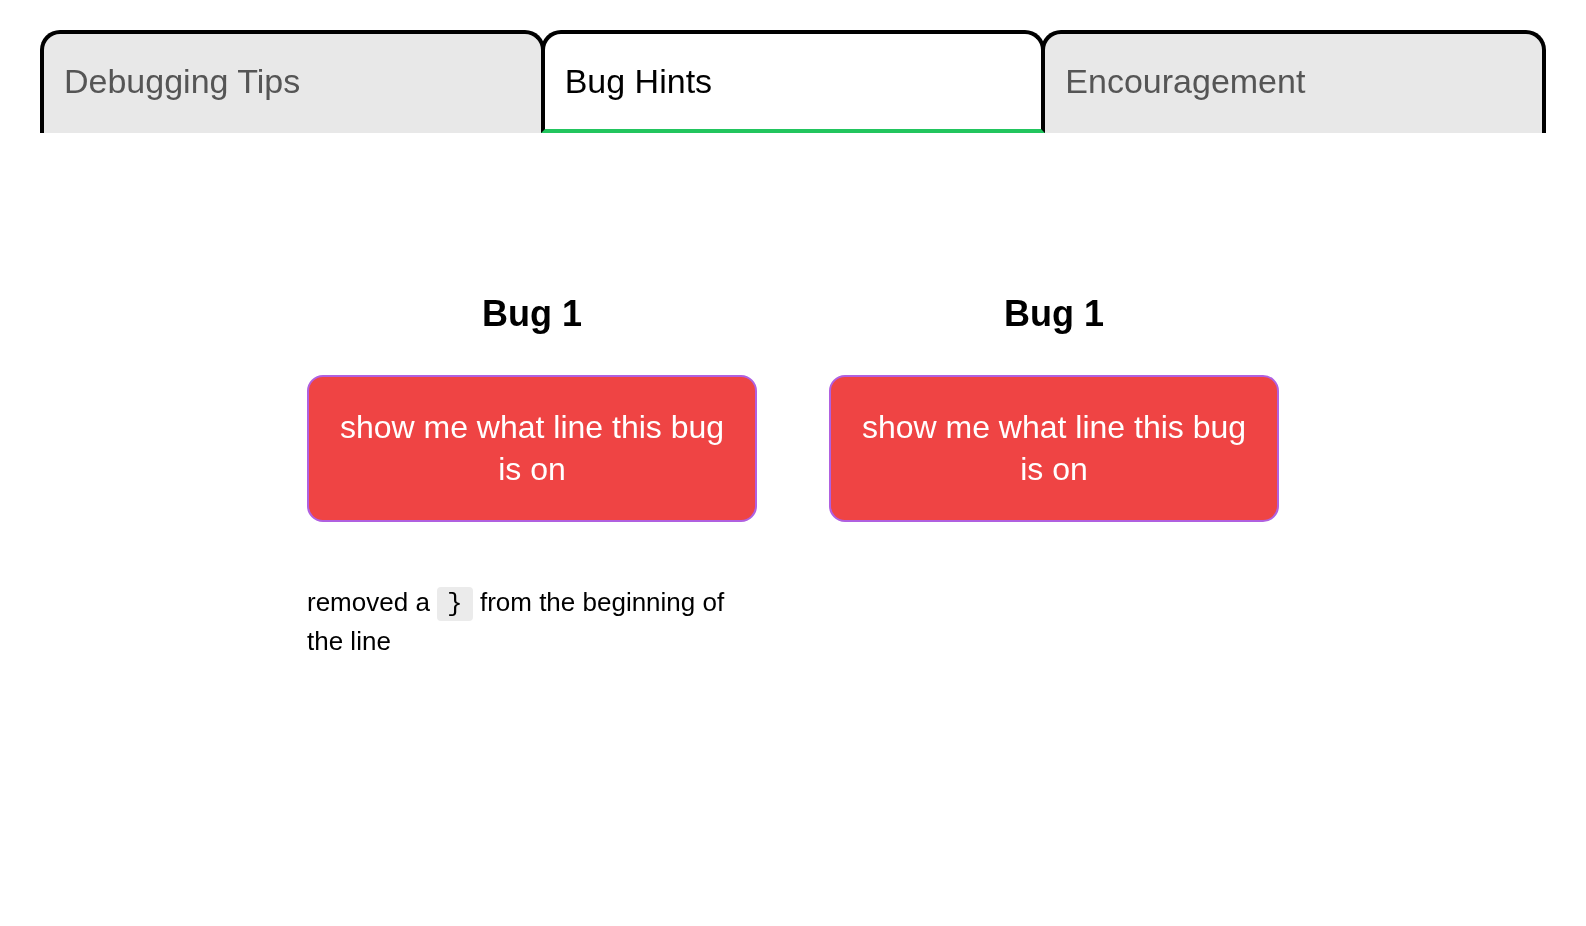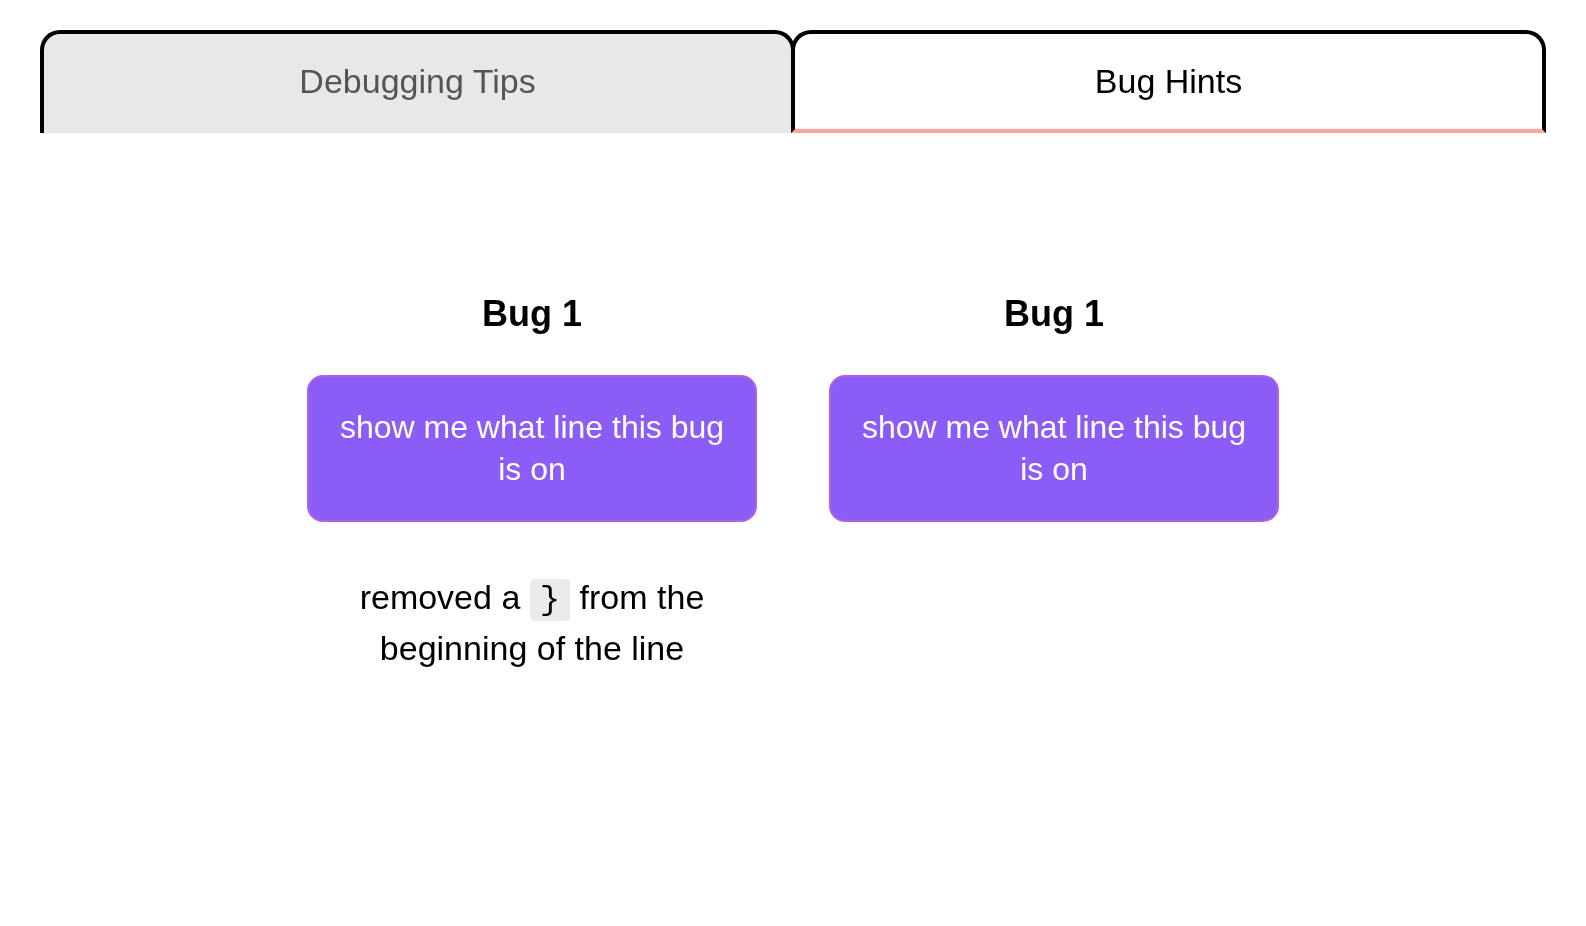--- a/index.html
+++ b/index.html
@@ -16,39 +16,38 @@
     }
     .tabs-container {
       display: flex;
       gap: 0;
       border-bottom: 4px solid #000;
     }
     .tab {
       flex: 1;
       padding: 28px 20px;
       font-size: 34px;
-      text-align: center;
       border: 4px solid #000;
       border-bottom: none;
       border-top-left-radius: 20px;
       border-top-right-radius: 20px;
       cursor: pointer;
       margin-bottom: -4px;
       position: relative;
     }
     .tab.inactive {
       background: #e8e8e8;
       color: #555;
     }
     .tab.active {
       background: #ffffff;
       color: #000;
       font-weight: 500;
       z-index: 2;
-      border-bottom: 4px solid #fca5a5;
+      border-bottom: 4px solid #22c55e;
     }
     .tab + .tab {
       margin-left: -4px;
     }
     .content {
       padding-top: 160px;
       display: flex;
       justify-content: center;
       gap: 72px;
     }
@@ -59,53 +58,54 @@
       width: 450px;
     }
     .bug-title {
       font-size: 36px;
       font-weight: 700;
       color: #000;
       margin-bottom: 40px;
     }
     .hint-button {
       width: 450px;
-      background: #8b5cf6;
+      background: #ef4444;
       color: #ffffff;
       border: 2px solid #b060e0;
       border-radius: 16px;
       padding: 30px 20px;
       font-size: 32px;
       text-align: center;
       line-height: 1.3;
       cursor: pointer;
       margin-bottom: 30px;
       font-family: inherit;
     }
     .hint-text {
       width: 450px;
-      font-size: 34px;
+      font-size: 26px;
       color: #000;
       line-height: 1.4;
-      text-align: center;
-      margin-top: 22px;
+      text-align: left;
+      margin-top: 32px;
     }
     .code-token {
       background: #ebebeb;
       padding: 2px 10px;
       border-radius: 4px;
       font-family: "Courier New", monospace;
     }
   </style>
 </head>
 <body>
 
 <div class="tabs-container">
   <div class="tab inactive">Debugging Tips</div>
   <div class="tab active">Bug Hints</div>
+  <div class="tab inactive">Encouragement</div>
 </div>
 
 <div class="content">
 
   <div class="bug-column">
     <div class="bug-title">Bug 1</div>
     <button class="hint-button">show me what line this bug is on</button>
     <div class="hint-text">
       <span>removed a </span><span class="code-token">}</span><span> from the beginning of the line</span>
     </div>

